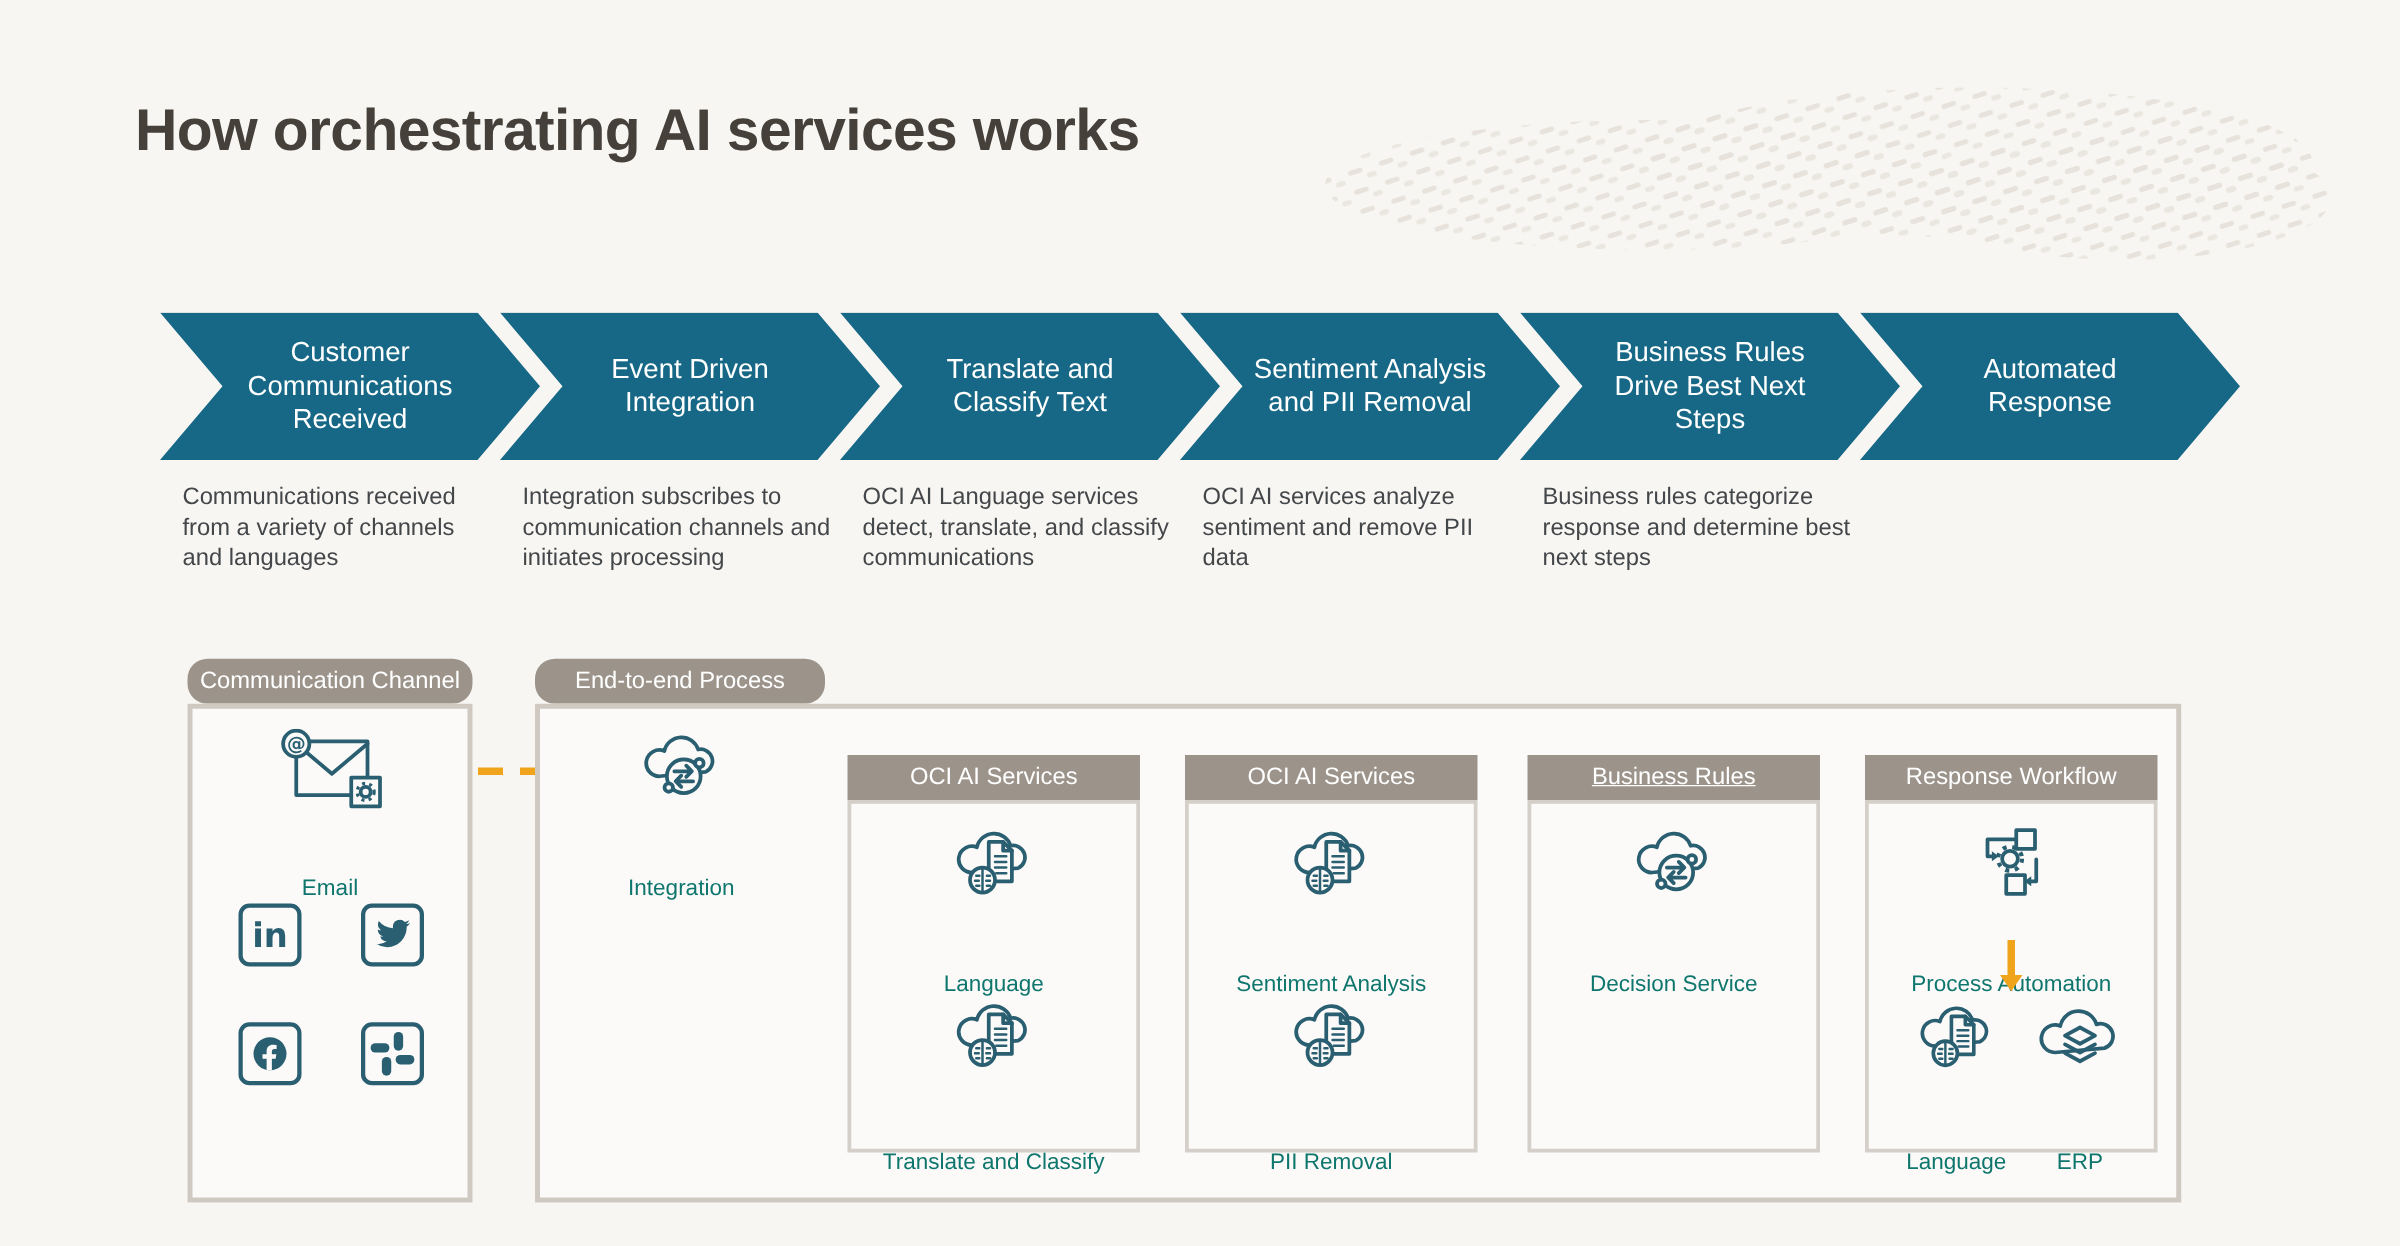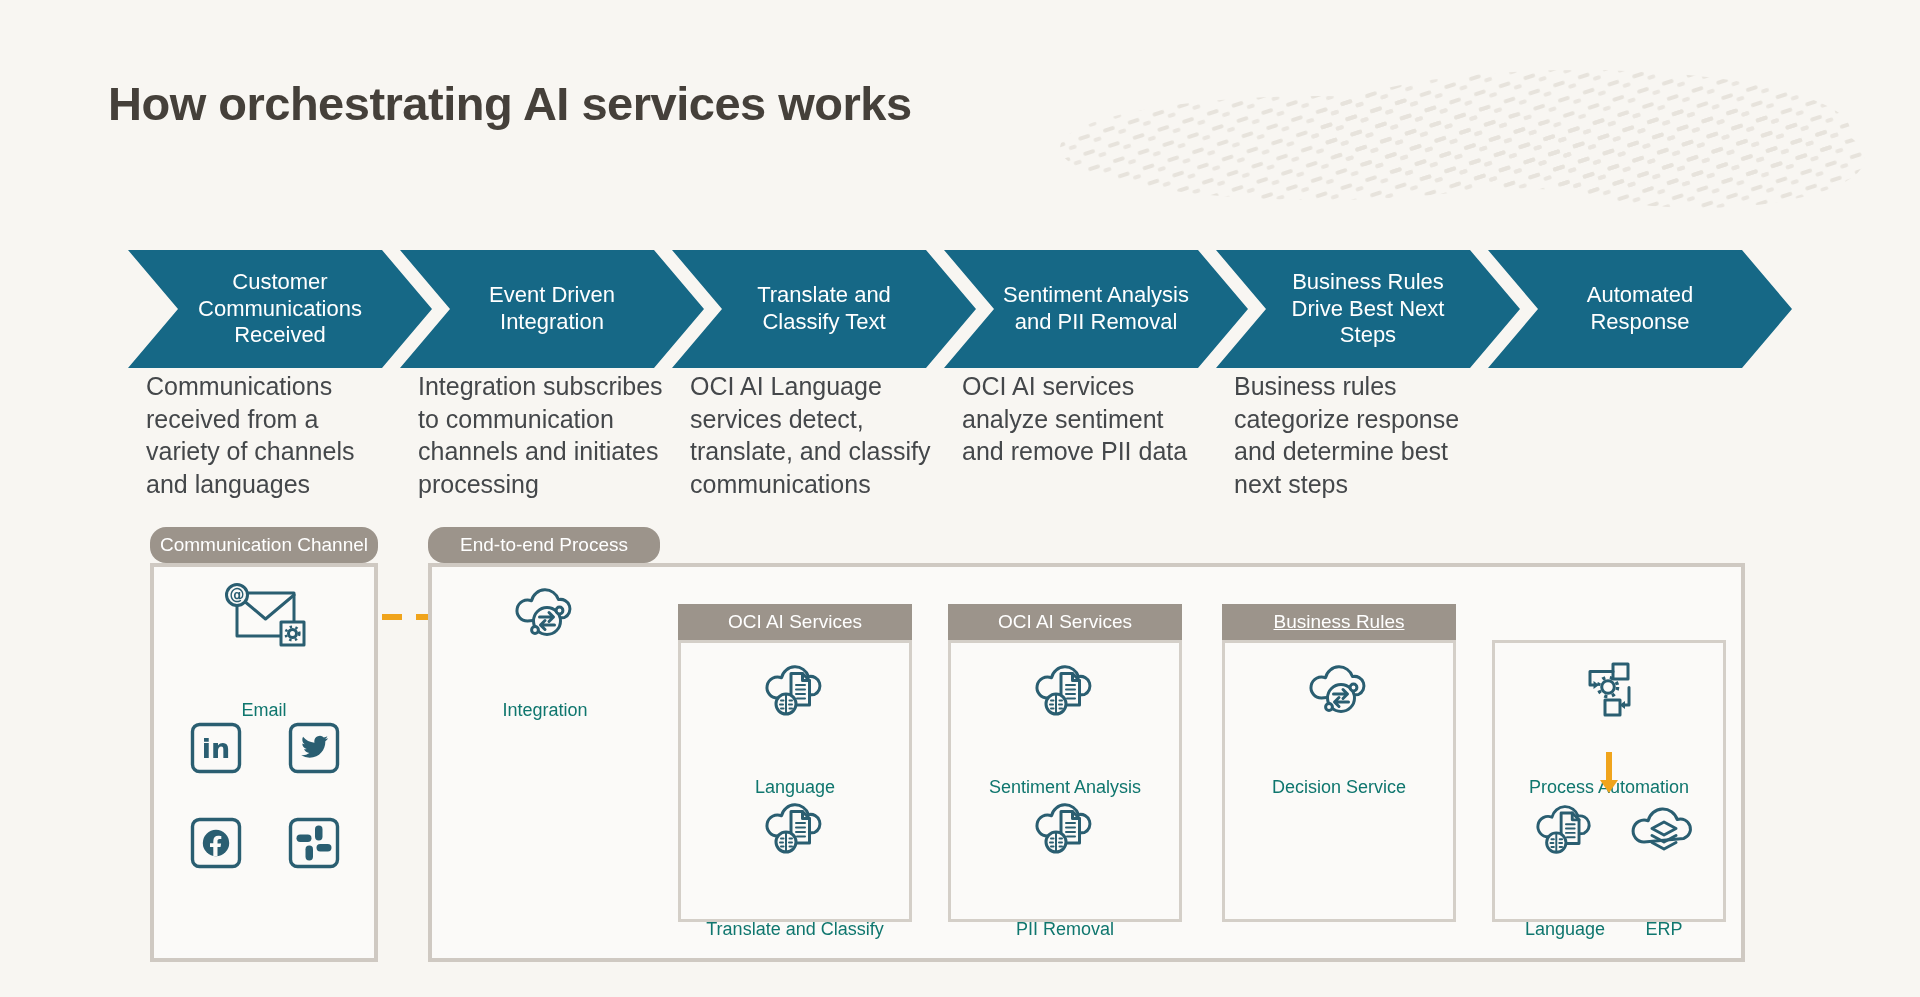--- a/index.html
+++ b/index.html
@@ -9,21 +9,21 @@
   .title{position:absolute;left:108px;top:76px;margin:0;font-size:47px;font-weight:700;
          color:#45403a;letter-spacing:-0.5px;}
   
   .chev{position:absolute;top:250px;height:118px;width:304px;background:#166886;
         clip-path:polygon(0 0,254px 0,100% 50%,254px 100%,0 100%,50px 50%);
         display:flex;align-items:center;justify-content:center;}
   .chev span{display:block;width:196px;text-align:center;color:#ffffff;font-size:22px;
         line-height:1.22;font-weight:500;}
   .c0{left:128px}.c1{left:400px}.c2{left:672px}.c3{left:944px}.c4{left:1216px}.c5{left:1488px}
   
-  .desc{position:absolute;top:370px;width:247px;font-size:25px;line-height:1.3;color:#44474a;}
+  .desc{position:absolute;top:386px;width:247px;font-size:19px;line-height:1.3;color:#44474a;}
   .d0{left:146px}.d1{left:418px}.d2{left:690px}.d3{left:962px}.d4{left:1234px}.d5{left:1506px}
   
   .tab{position:absolute;top:527px;height:36px;background:#9c948b;color:#fff;font-size:19px;
        display:flex;align-items:center;justify-content:center;font-weight:500;border-radius:16px;}
   .bigbox{position:absolute;top:563px;height:399px;border:4px solid #cfc9c2;background:#fbfaf8;
           box-sizing:border-box;}
   .svctab{position:absolute;top:604px;height:36px;width:234px;background:#9c948b;color:#fff;
           font-size:19px;display:flex;align-items:center;justify-content:center;font-weight:500;}
   .svcbox{position:absolute;top:640px;height:282px;width:234px;border:3px solid #d4cfc8;
           background:#fbfaf8;box-sizing:border-box;}
@@ -216,20 +216,21 @@
     </svg>
   <div class="itemlabel" style="left:1065px;top:874px;">PII Removal</div>
 
   <div class="svctab" style="left:1222px;text-decoration:underline;">Business Rules</div>
   <div class="svcbox" style="left:1222px;"></div>
   <svg class="icon" style="left:1307px;top:660px" width="64" height="58">
       <use href="#sym-cloud-arrows"></use>
     </svg>
   <div class="itemlabel" style="left:1339px;top:732px;">Decision Service</div>
 
+  <div class="svctab" style="left:1492px;">Response Workflow</div>
   <div class="svcbox" style="left:1492px;"></div>
   <svg class="icon" style="left:1577px;top:658px" width="64" height="62">
       <use href="#sym-automation"></use>
     </svg>
   <div class="itemlabel" style="left:1609px;top:732px;">Process Automation</div>
   <div class="varrow">
     <div class="bar"></div>
     <div class="head"></div>
   </div>
   <svg class="icon" style="left:1534px;top:800px" width="62" height="60">

